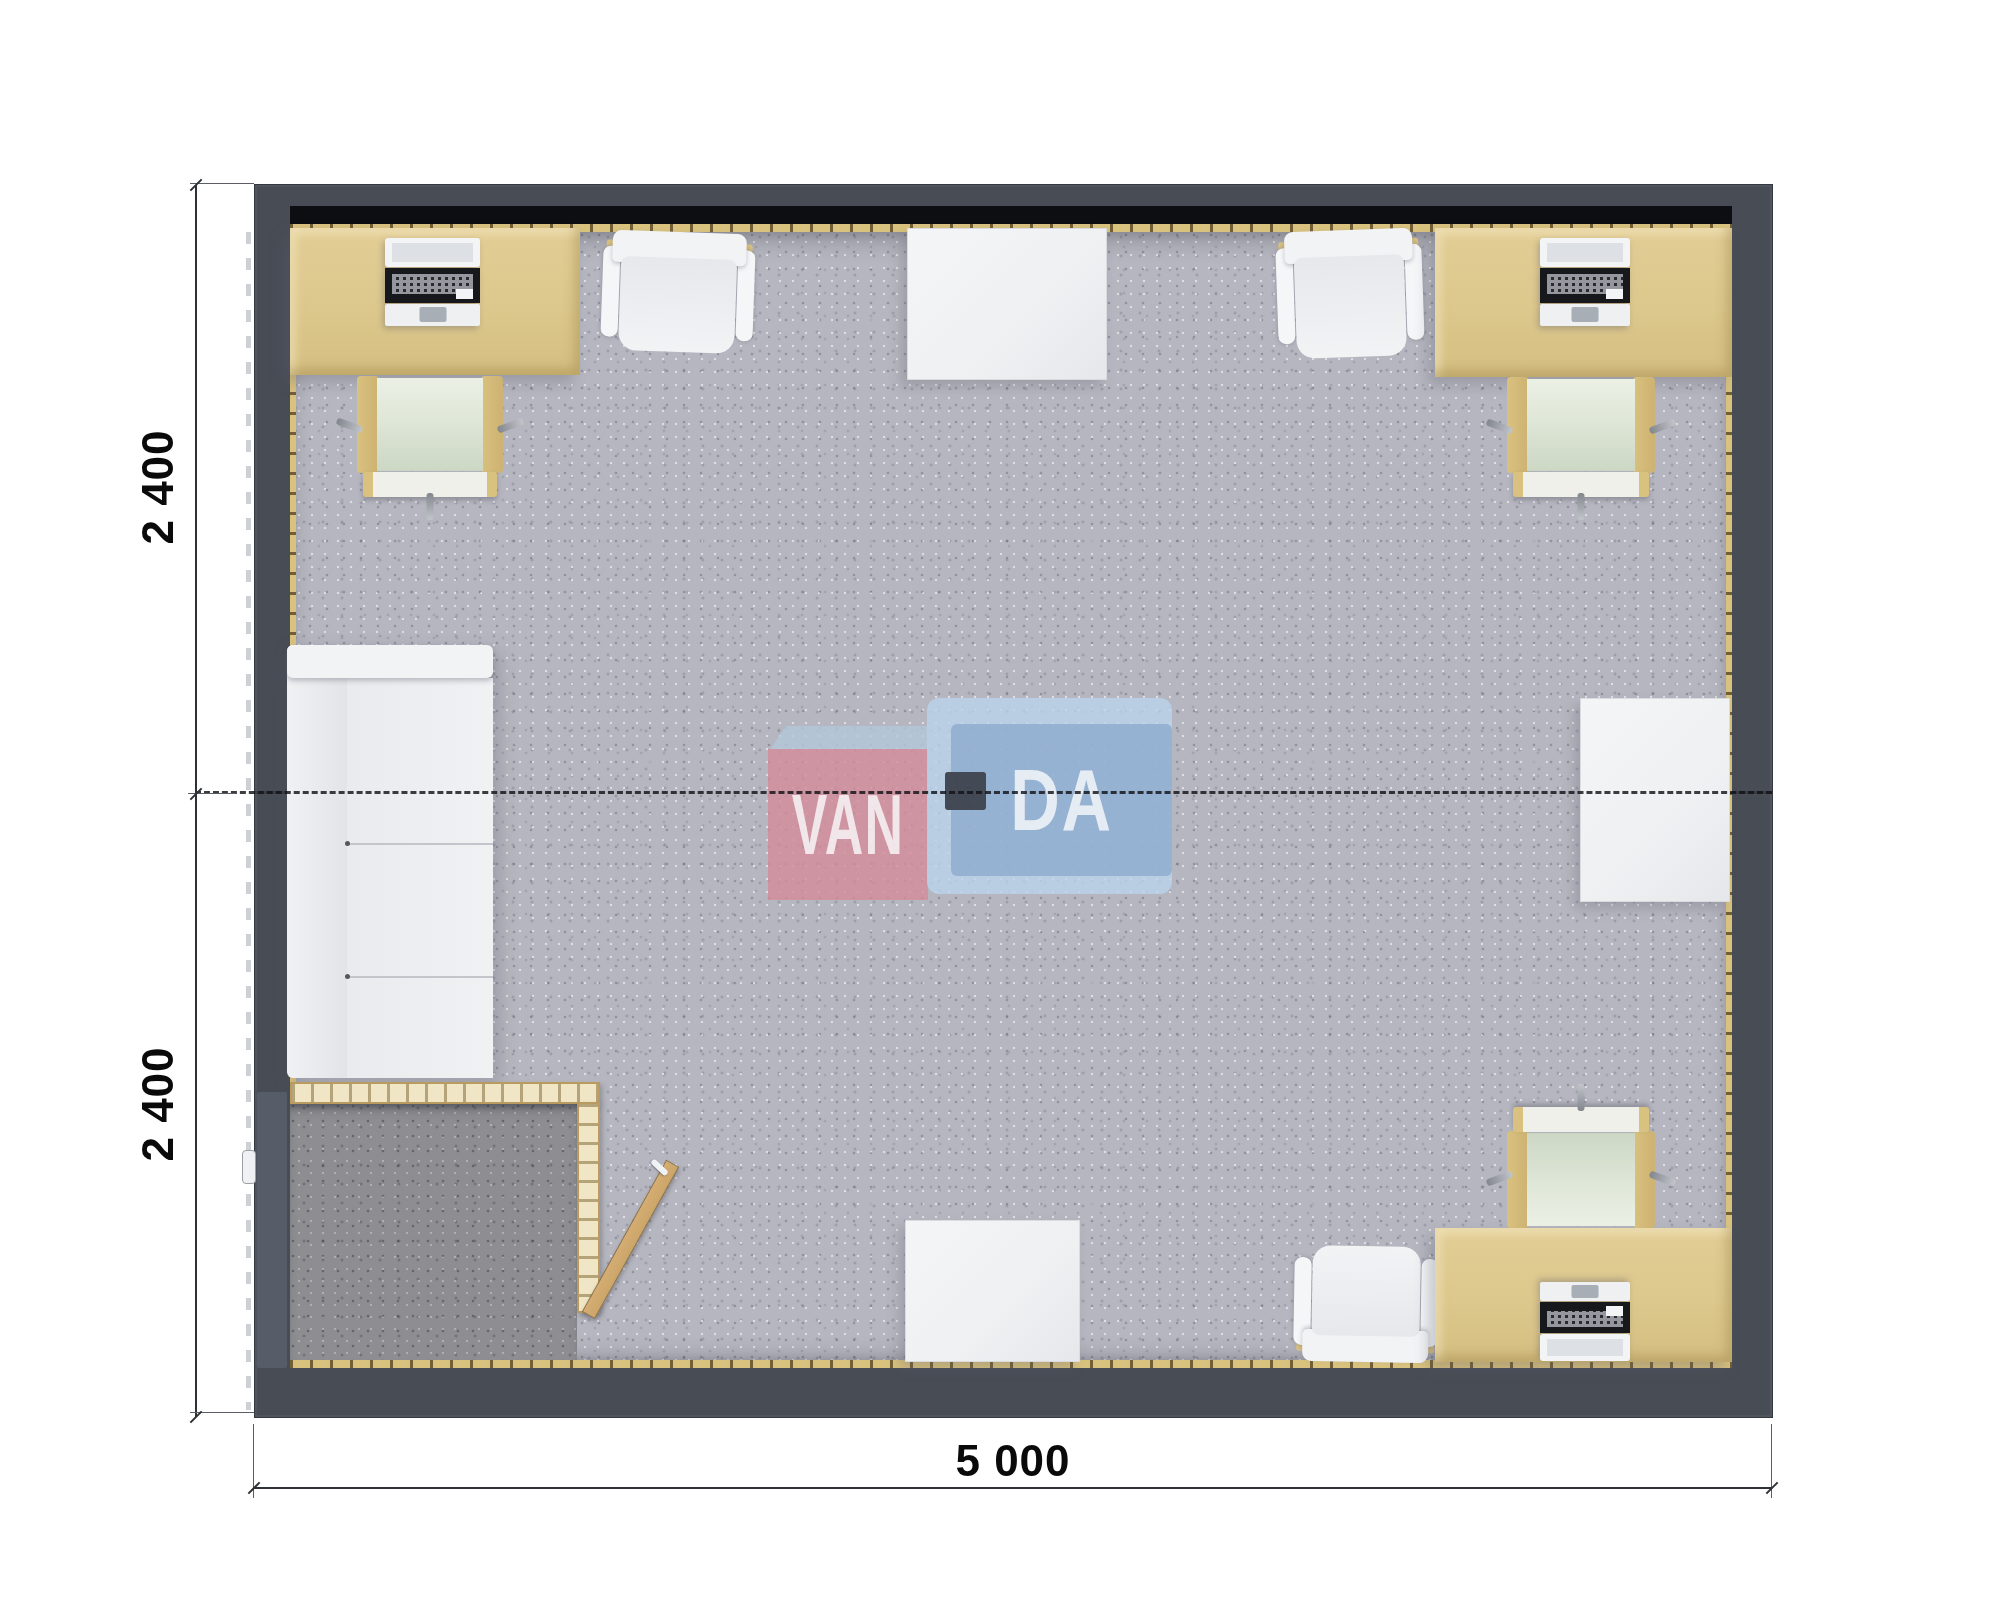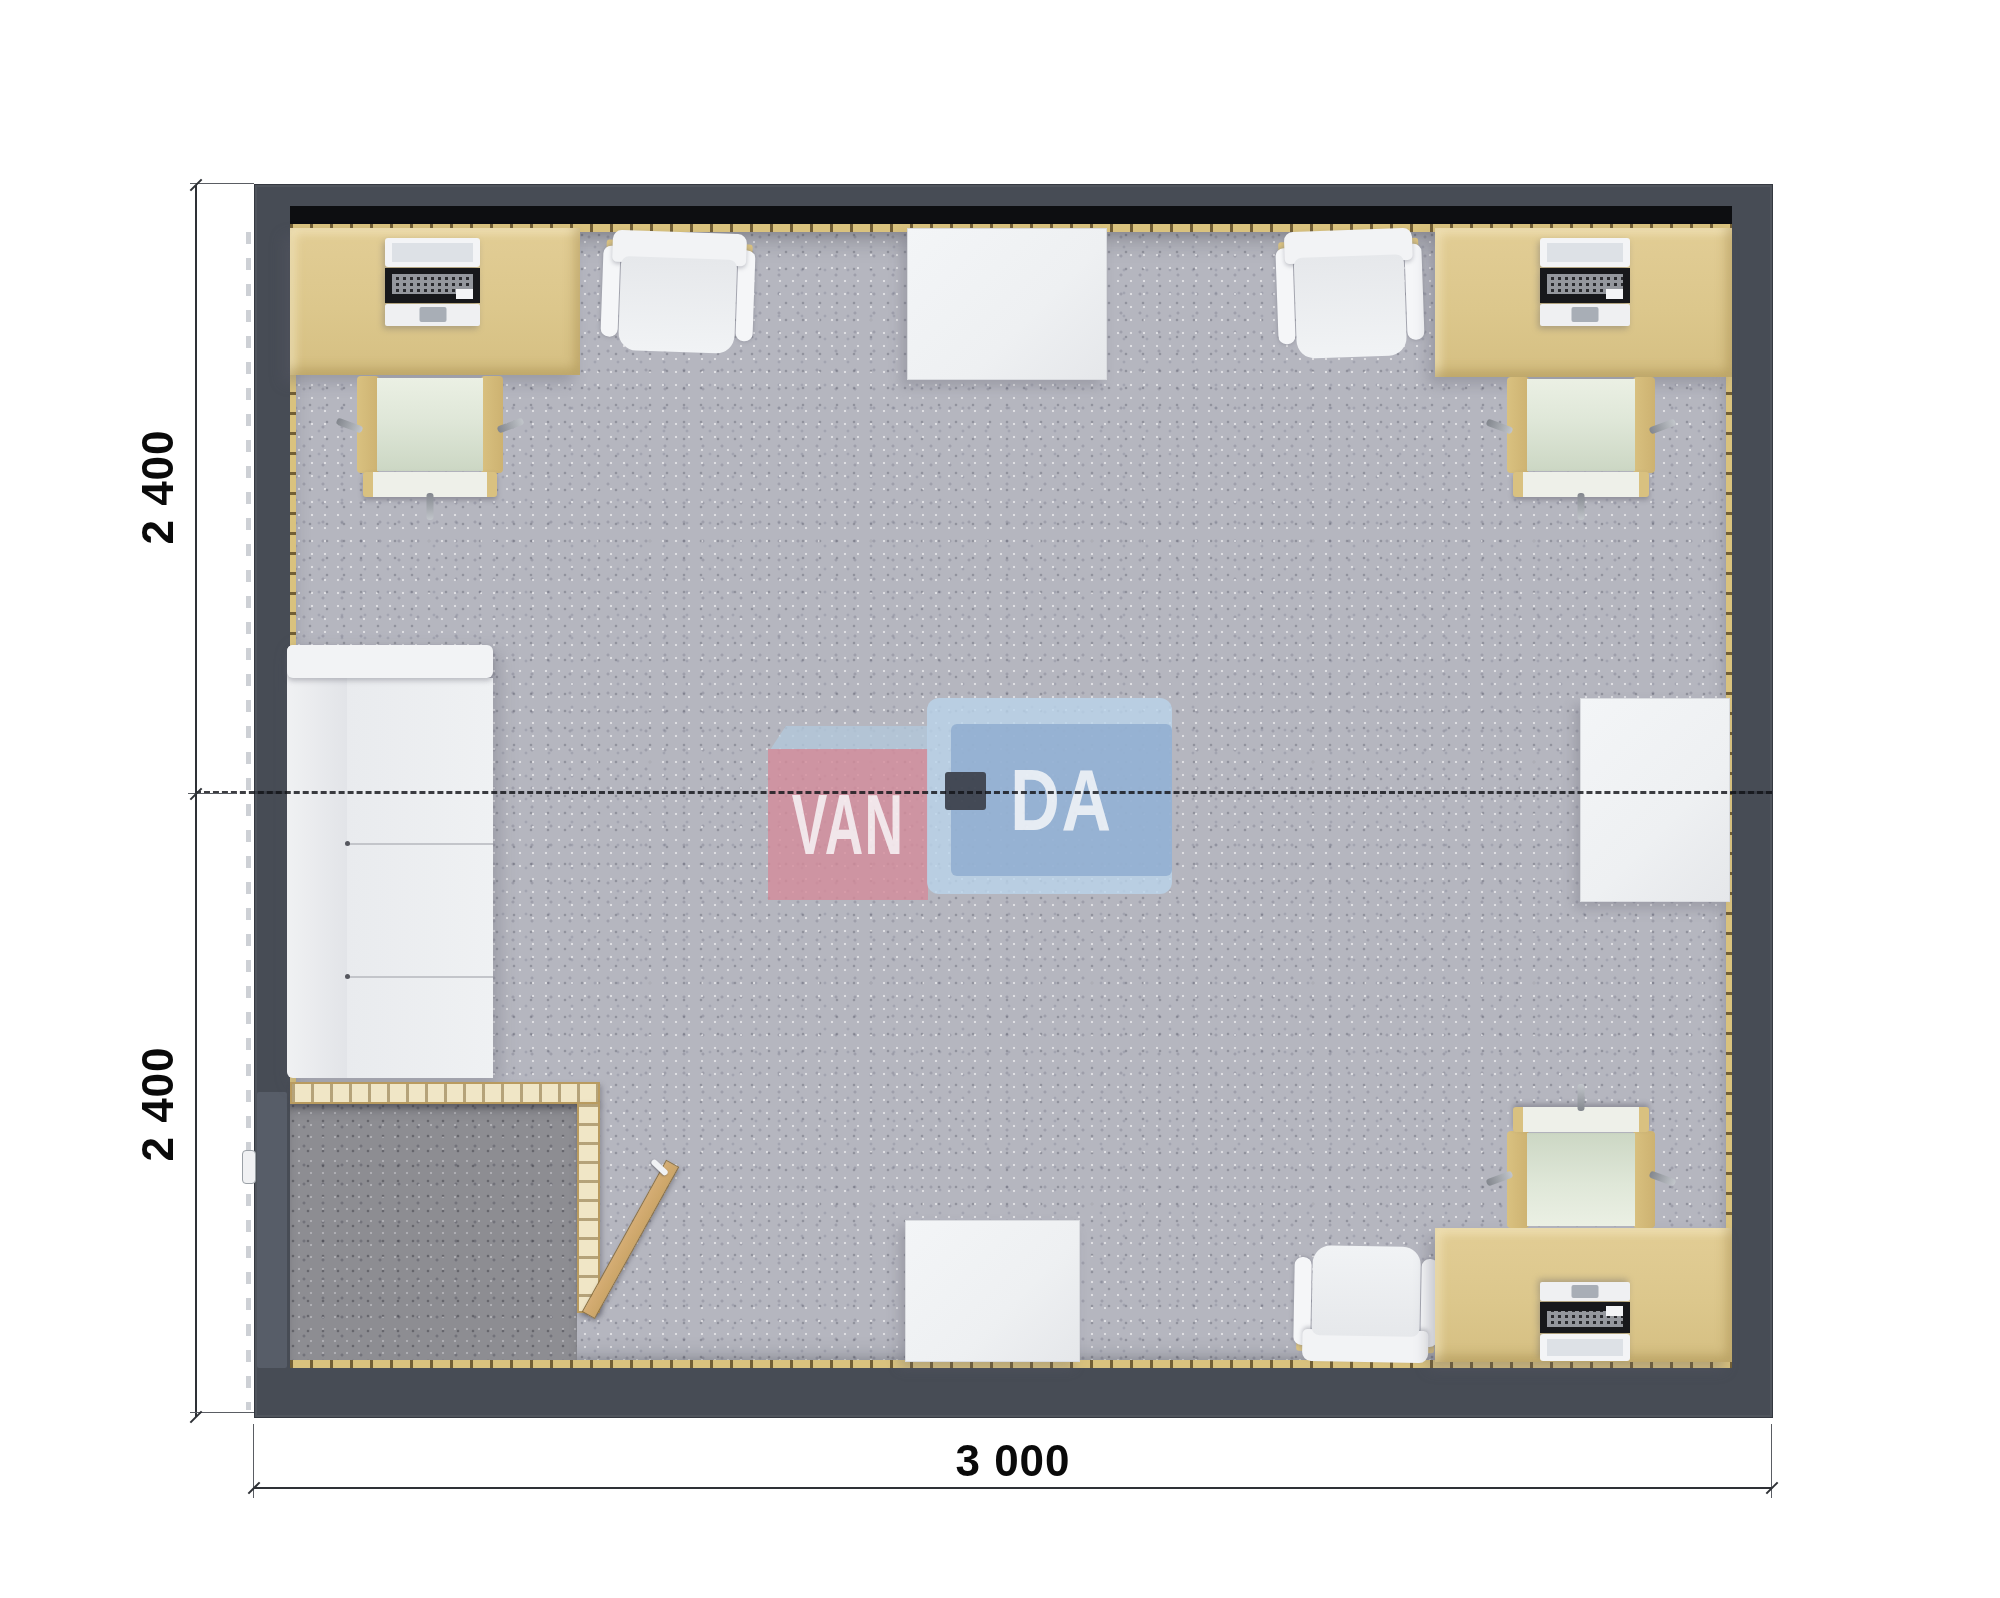--- a/index.html
+++ b/index.html
@@ -278,15 +278,15 @@
   <div class="tick" style="left:188px;top:793px;transform:rotate(-45deg);"></div>
   <div class="tick" style="left:188px;top:1416px;transform:rotate(-45deg);"></div>
   <div class="dim-text" style="left:158px;top:487px;transform:translate(-50%,-50%) rotate(-90deg);">2 400</div>
   <div class="dim-text" style="left:158px;top:1104px;transform:translate(-50%,-50%) rotate(-90deg);">2 400</div>
 
   <div class="abs dimline" style="left:254px;top:1487px;width:1518px;height:2px;"></div>
   <div class="abs extline" style="left:253px;top:1424px;width:1px;height:74px;"></div>
   <div class="abs extline" style="left:1771px;top:1424px;width:1px;height:74px;"></div>
   <div class="tick" style="left:246px;top:1487px;transform:rotate(-45deg);"></div>
   <div class="tick" style="left:1764px;top:1487px;transform:rotate(-45deg);"></div>
-  <div class="dim-text" style="left:1013px;top:1436px;transform:translateX(-50%);">3 000</div>
+  <div class="dim-text" style="left:1013px;top:1436px;transform:translateX(-50%);">5 000</div>
 
 </div>
 
 </body></html>

